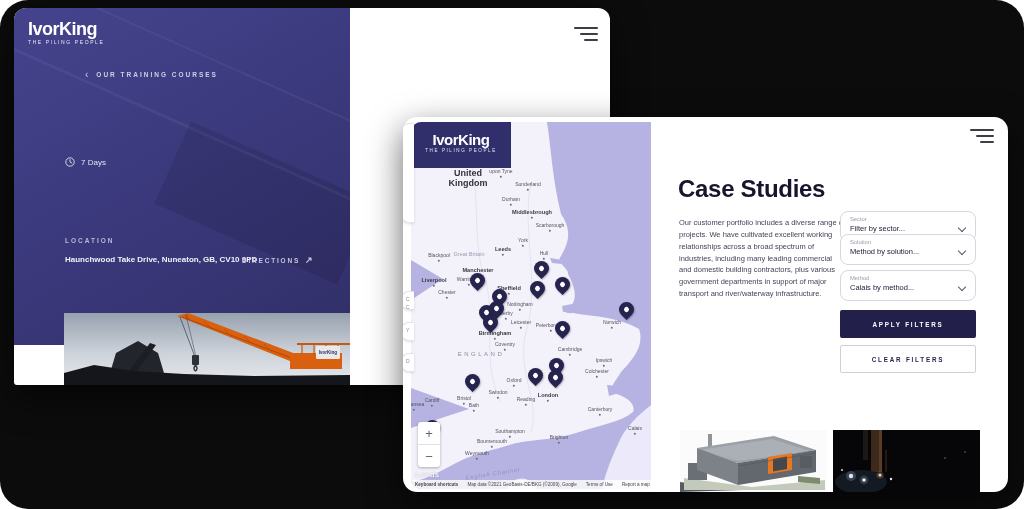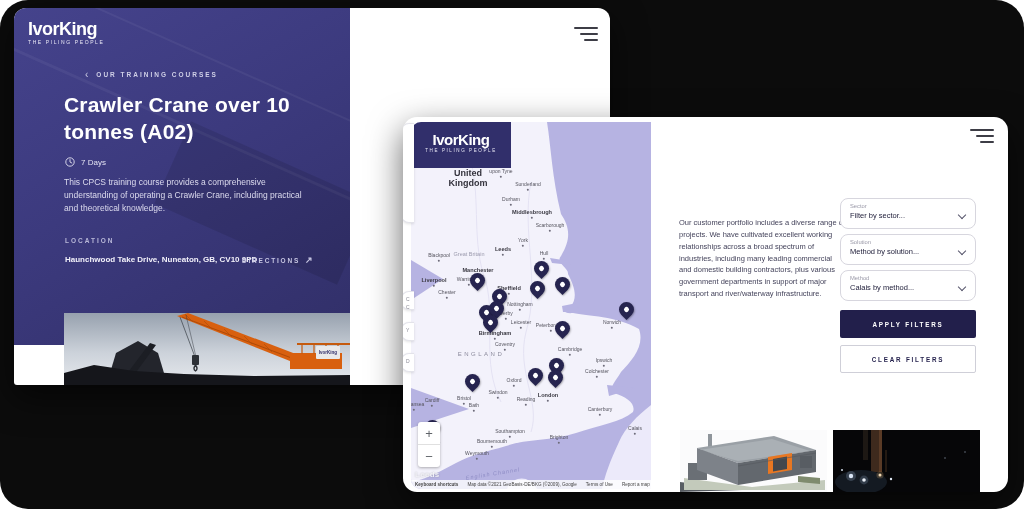--- a/index.html
+++ b/index.html
@@ -99,31 +99,29 @@
         <span></span>
         <span></span>
         <span></span>
       </div>
 
     <div class="crumb">
       <span class="chev">‹</span>
       <span>OUR TRAINING COURSES</span>
     </div>
 
-    <h1 id="course-title" style="margin:0;">Crawler Crane over 10 tonnes (A02)</h1>
 
     <div id="course-duration">
       <svg width="10" height="10" viewBox="0 0 10 10">
         <circle cx="5" cy="5" r="4.2" fill="none" stroke="#e3e2f2" stroke-width="0.9"></circle>
         <path d="M5 2.6 V5 L6.8 6" fill="none" stroke="#e3e2f2" stroke-width="0.9" stroke-linecap="round"></path>
       </svg>
       <span>7 Days</span>
     </div>
 
-    <p id="course-desc" style="margin:0;">This CPCS training course provides a comprehensive understanding of operating a Crawler Crane, including practical and theoretical knowledge.</p>
 
     <div id="course-loc-label">LOCATION</div>
     <div id="course-address">Haunchwood Take Drive, Nuneaton, GB, CV10 9PD</div>
     <div id="course-directions">
       <span>DIRECTIONS</span>
       <span style="font-size:9px;letter-spacing:0;">↗</span>
     </div>
 
     <div id="crane-photo">
       <svg width="286" height="72" viewBox="0 0 286 72">
@@ -308,24 +306,25 @@
     </div>
 
     <div class="edge-chip" id="edge-panel"></div>
 
     <div class="burger" id="case-burger">
         <span></span>
         <span></span>
         <span></span>
       </div>
 
+    <h2 id="case-heading" style="margin:0;">Case Studies</h2>
     <p class="case-para" id="case-para1" style="margin:0;">Our customer portfolio includes a diverse range of projects. We have cultivated excellent working relationships across a broad spectrum of industries, including many leading commercial and domestic building contractors, plus various government departments in support of major transport and river/waterway infrastructure.</p>
 
     <div id="filters-col">
-        <div class="filterbox" style="top: 81px;">
+        <div class="filterbox" style="top: 94px;">
           <div class="flabel">Sector</div>
           <div class="fvalue">Filter by sector...</div>
           <div class="fchev"></div>
         </div>
         <div class="filterbox" style="top: 117px;">
           <div class="flabel">Solution</div>
           <div class="fvalue">Method by solution...</div>
           <div class="fchev"></div>
         </div>
         <div class="filterbox" style="top: 153px;">

